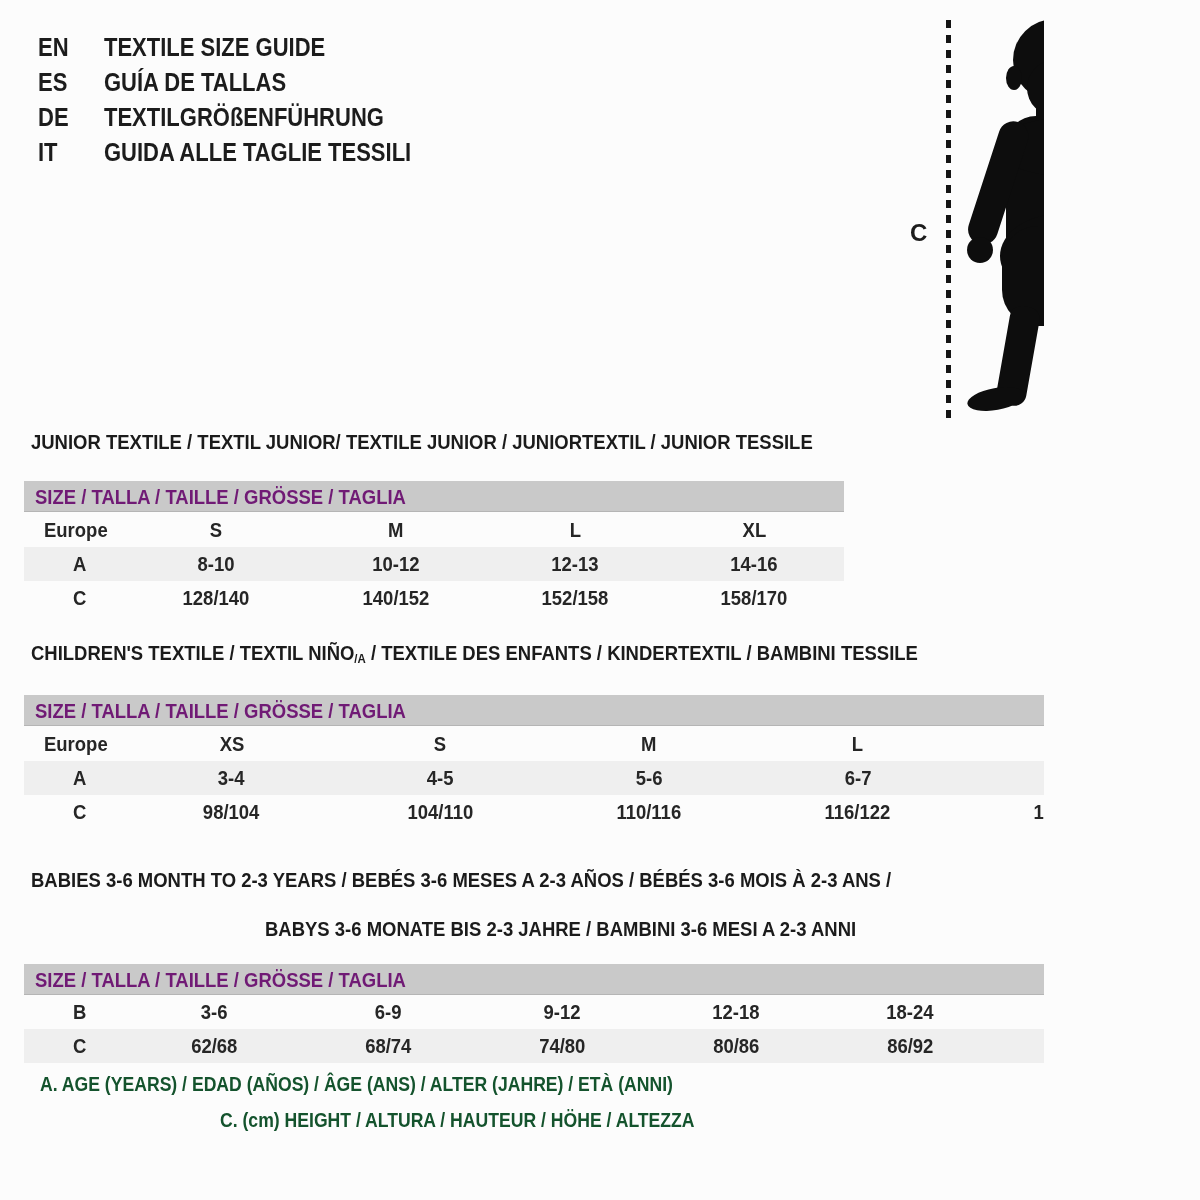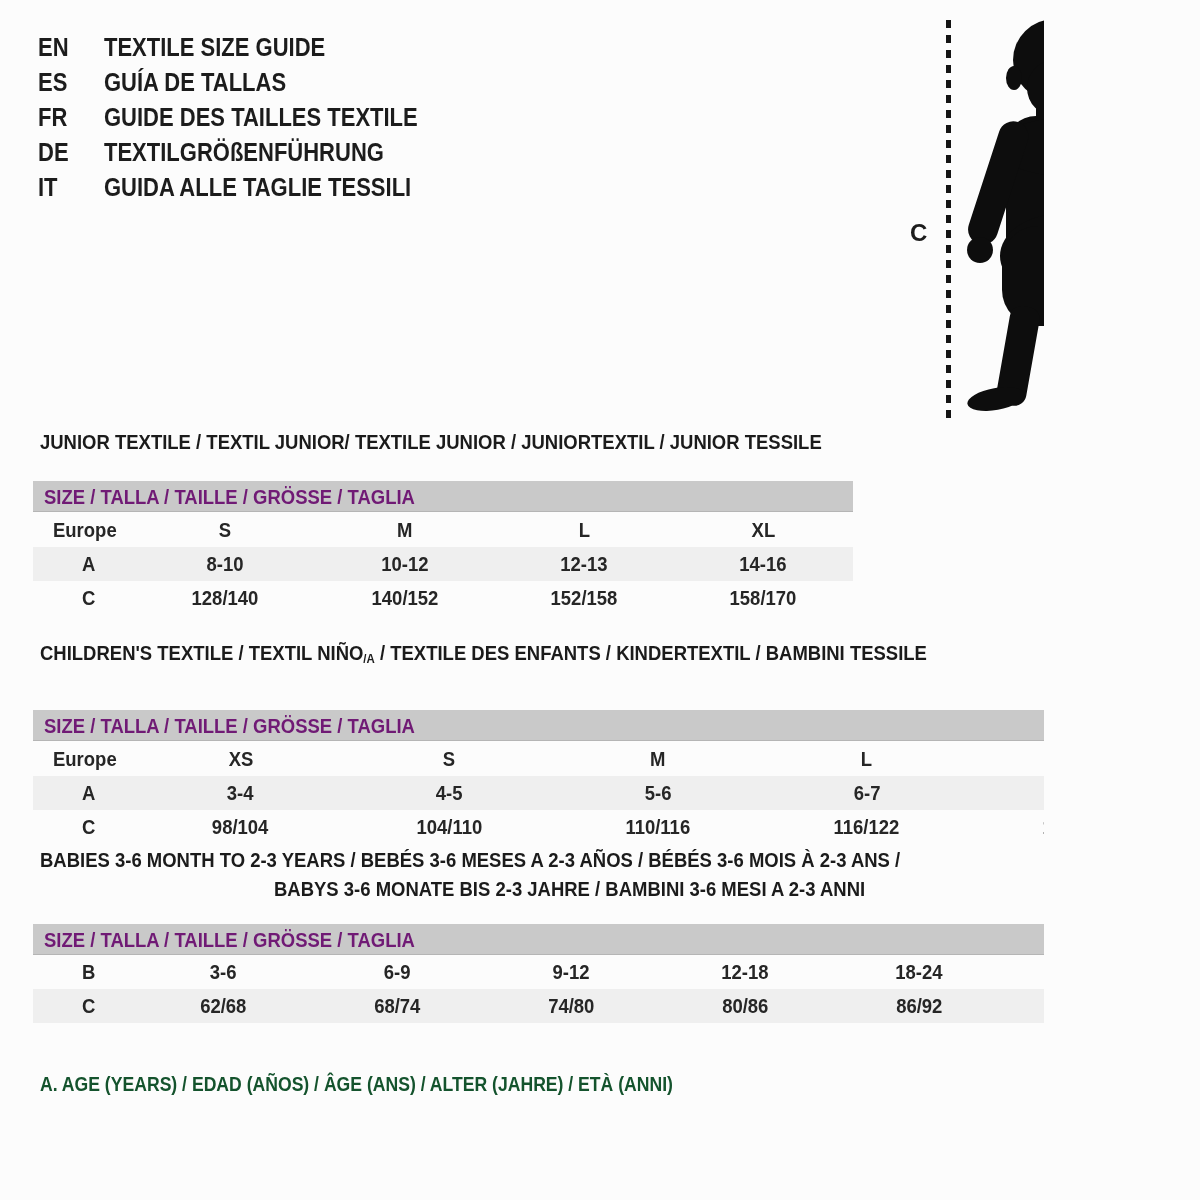--- a/index.html
+++ b/index.html
@@ -18,30 +18,30 @@
   .lang-row { display:flex; height:35px; align-items:center; font-size:25px; color:#1c1c1c; }
   .lang-code { width:66px; }
 
   
   .c-label { position:absolute; left:910px; top:219px; font-size:24px; color:#1c1c1c; }
   .dash-line { position:absolute; left:946px; top:20px; width:5px; height:398px;
     background:repeating-linear-gradient(180deg,#141414 0 8px,transparent 8px 15px); }
   .silhouette { position:absolute; left:962px; top:16px; width:178px; height:404px; }
 
   
-  .section { position:absolute; left:33px; }
+  .section { position:absolute; left:24px; }
   #sec-junior   { top:430px; width:820px; }
   #sec-children { top:641px; width:1147px; }
   #sec-babies   { top:845px; width:1147px; }
   .sec-title { font-size:21px; line-height:24px; margin:0 0 0 7px; color:#1b1b1b; }
   .sub { font-size:.62em; vertical-align:-.25em; }
   .mb-junior   { margin-bottom:27px; }
-  .mb-children { margin-bottom:39px; }
+  .mb-children { margin-bottom:24px; }
   .mb-babies   { margin-bottom:21px;text-align:center; }
-  .title2 { line-height:29px; }
+  .title2 { line-height:29px;margin-top:20px; }
   .size-bar { background:#c9c9c9; height:31px; line-height:31px; padding-left:11px;
     font-size:21px; color:#701a75; box-sizing:border-box; border-bottom:1px solid #b5b5b5; }
   table.size-table { width:100%; border-collapse:collapse; table-layout:fixed;
     font-size:21px; color:#262626; }
   .size-table td, .size-table th { padding:0; height:34px; font-weight:bold;
     text-align:center; vertical-align:middle; }
   .size-table tr.hdr td { height:35px; }
   .label-col { text-align:left; padding-left:10px !important; }
   tr.shaded { background:#efefef; }
 
@@ -55,24 +55,20 @@
 <div class="page">
 
   <div class="lang-block">
     <div class="lang-row">
       <span class="lang-code"><span class="cl">EN</span></span>
       <span><span class="cl">TEXTILE SIZE GUIDE</span></span>
     </div>
     <div class="lang-row">
       <span class="lang-code"><span class="cl">ES</span></span>
       <span><span class="cl">GUÍA DE TALLAS</span></span>
-    </div>
-    <div class="lang-row">
-      <span class="lang-code"><span class="cl">FR</span></span>
-      <span><span class="cl">GUIDE DES TAILLES TEXTILE</span></span>
     </div>
     <div class="lang-row">
       <span class="lang-code"><span class="cl">DE</span></span>
       <span><span class="cl">TEXTILGRÖßENFÜHRUNG</span></span>
     </div>
     <div class="lang-row">
       <span class="lang-code"><span class="cl">IT</span></span>
       <span><span class="cl">GUIDA ALLE TAGLIE TESSILI</span></span>
     </div>
   </div>
@@ -231,15 +227,16 @@
         <td><span class="cx">80/86</span></td>
         <td><span class="cx">86/92</span></td>
         <td><span class="cx">92/98</span></td>
       </tr>
     </tbody>
       </table>
   </div>
 
   <div class="legend">
     <div class="legend-line"><span class="cl">A. AGE (YEARS) / EDAD (AÑOS) / ÂGE (ANS) / ALTER (JAHRE) / ETÀ (ANNI)</span></div>
+    <div class="legend-line"><span class="cl">C. (cm) HEIGHT / ALTURA / HAUTEUR / HÖHE / ALTEZZA</span></div>
   </div>
 
 </div>
 
 </body></html>

